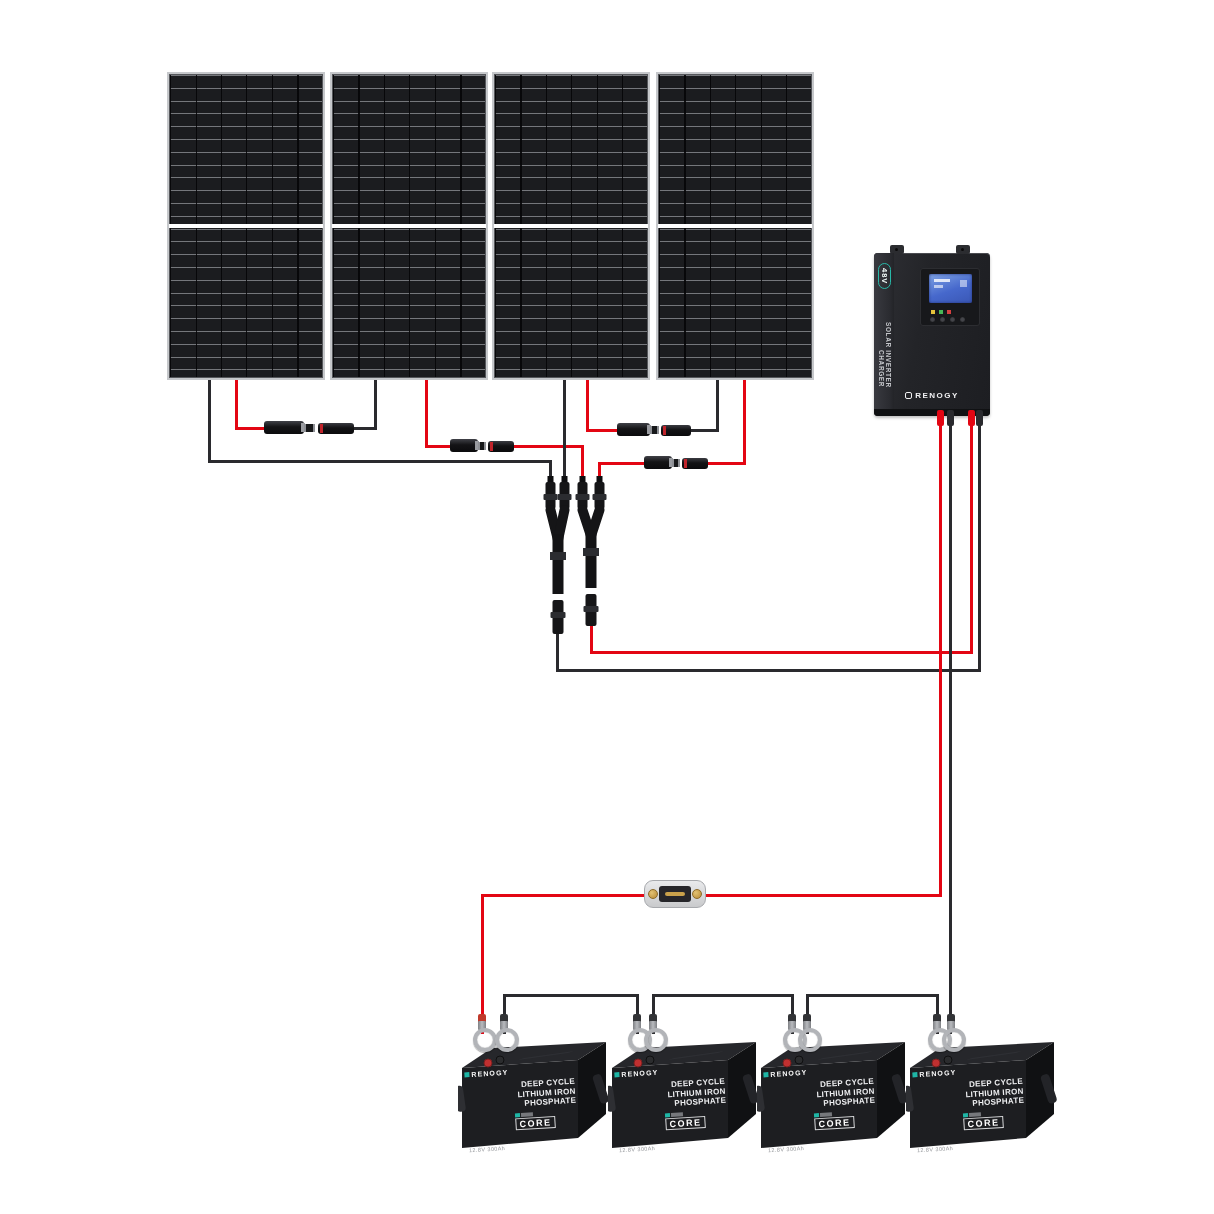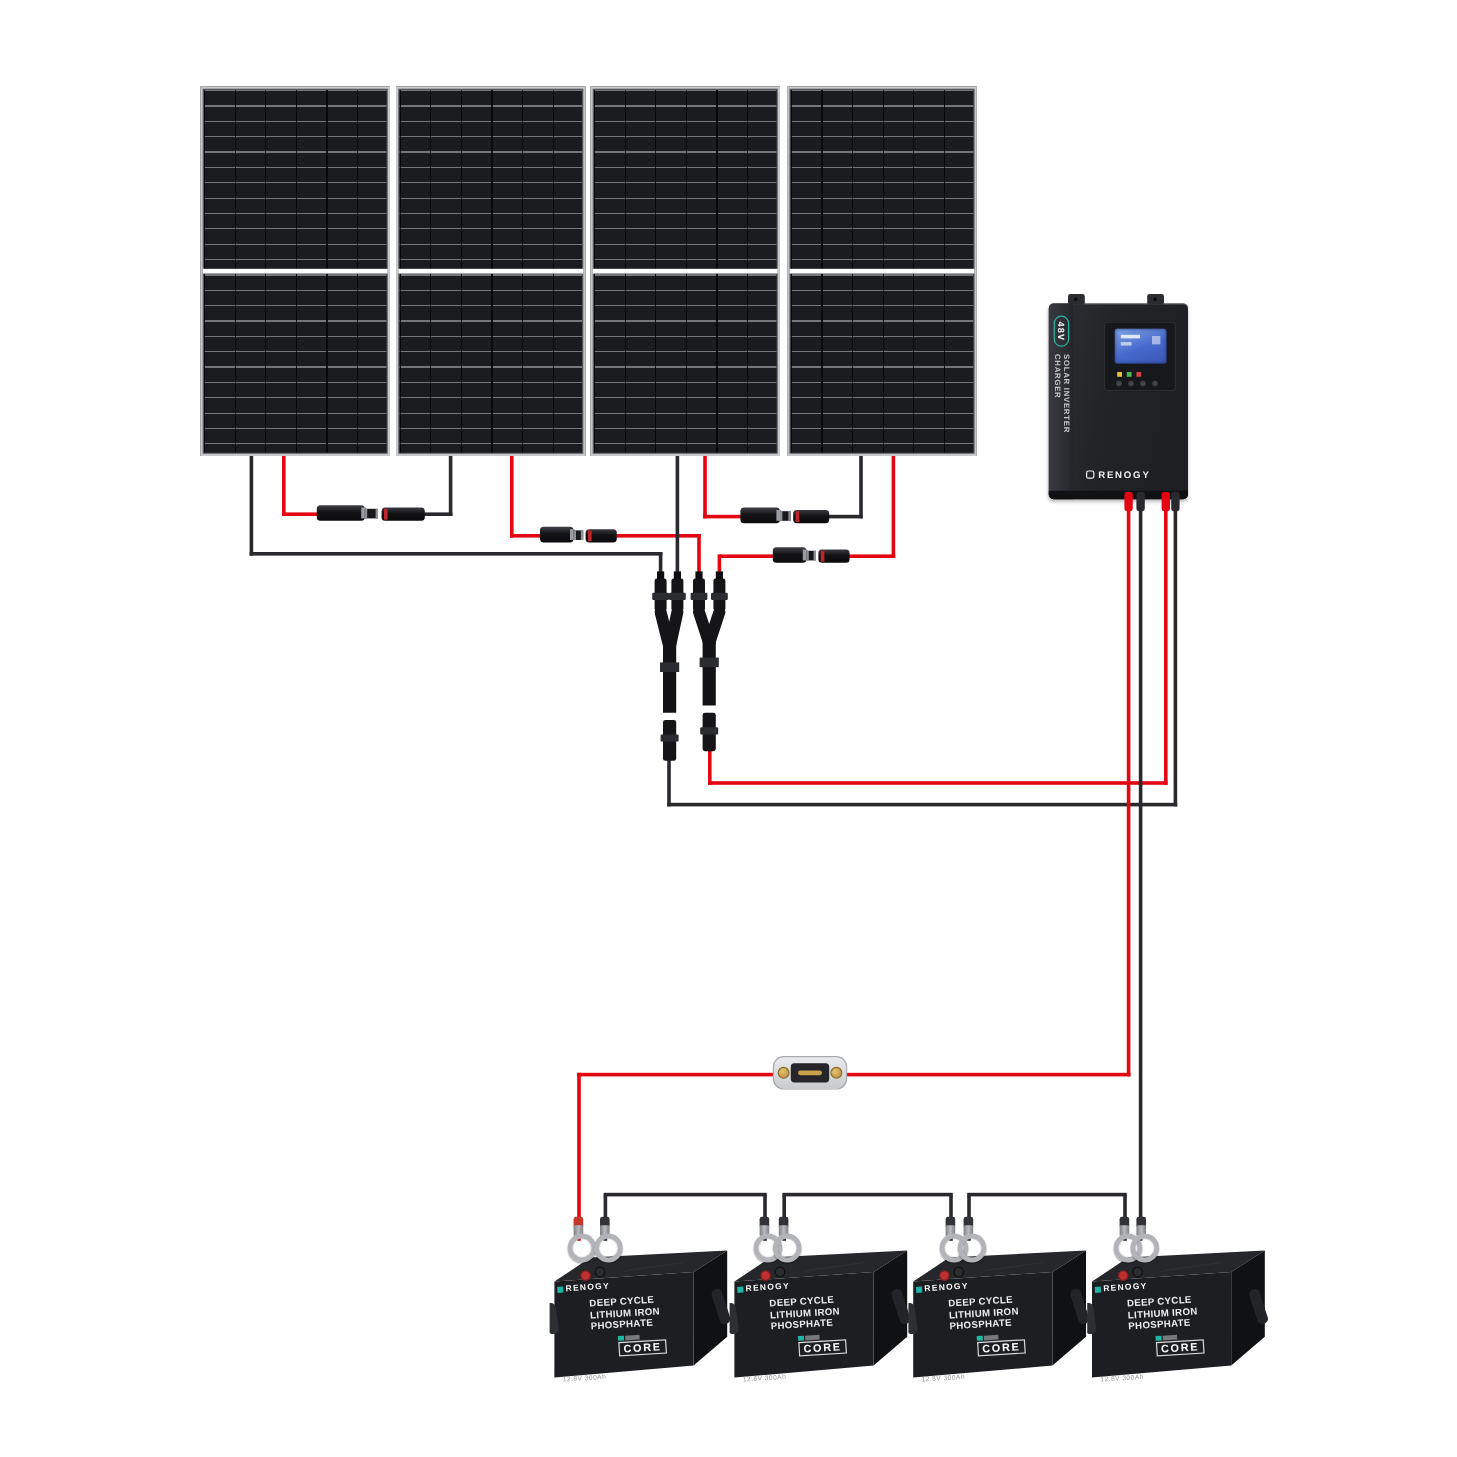--- a/index.html
+++ b/index.html
@@ -1,17 +1,17 @@
 <!DOCTYPE html>
 <html><head>
 <meta charset="utf-8">
 <style>
   html,body{margin:0;padding:0;background:#fff;}
   .canvas{position:relative;width:1214px;height:1214px;background:#ffffff;overflow:hidden;
-          font-family:"Liberation Sans",sans-serif;}
+          font-family:"Liberation Sans",sans-serif;text-align:right;}
   
   .w{position:absolute;z-index:1;}
   .red{background:#e30613;}
   .blk{background:#2a2a2e;}
   .stub{position:absolute;z-index:3;border-radius:2px;}
   
   .panel{position:absolute;top:72px;width:158px;height:308px;background:#1b1c1f;
          border:2px solid #c6c8cb;box-shadow:inset 0 0 0 1px #55575b;z-index:2;box-sizing:border-box;}
   .panel .cells{position:absolute;inset:1px;
       background:

